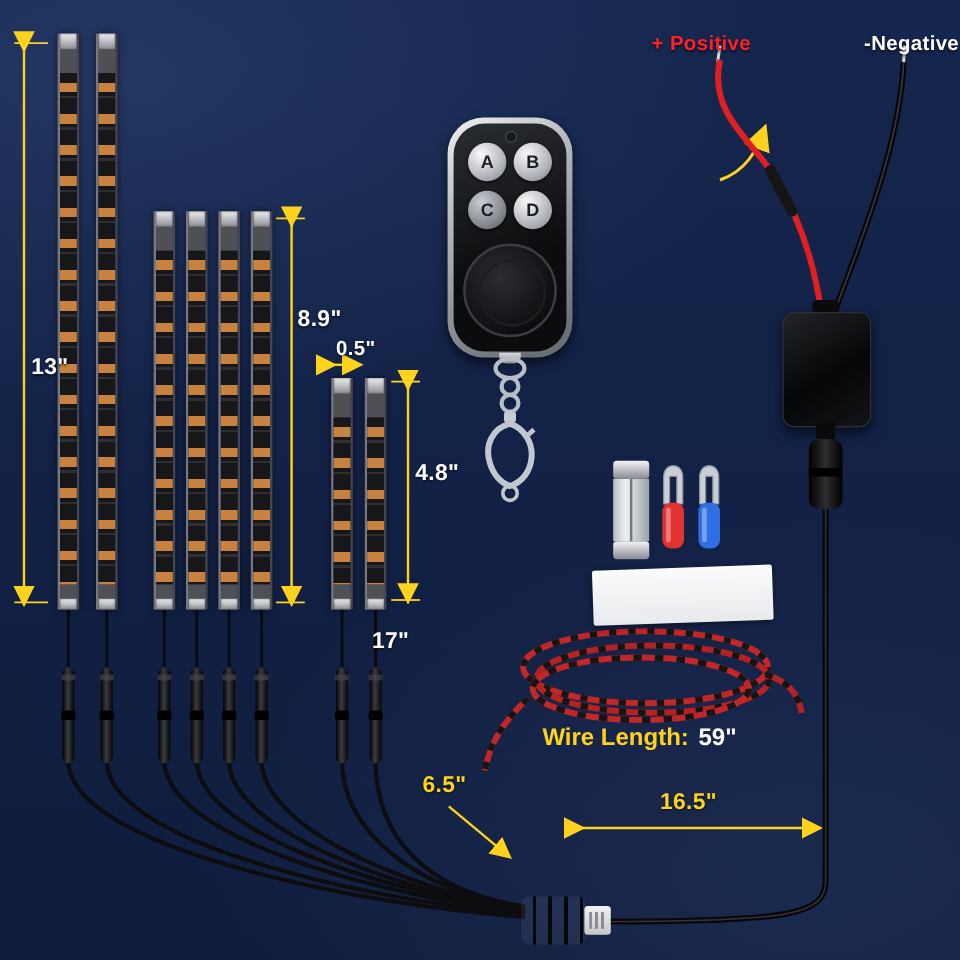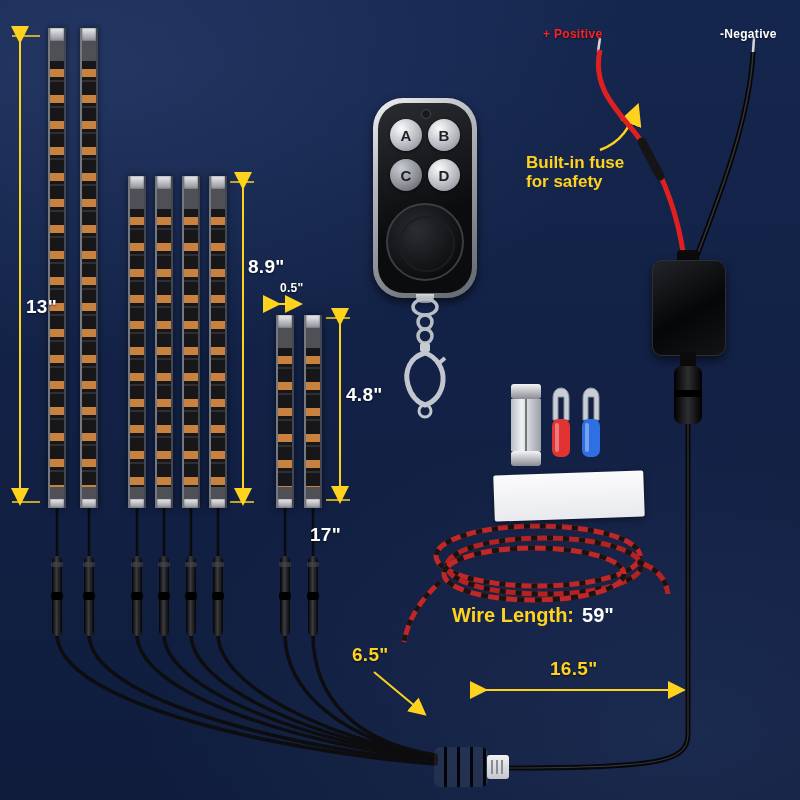--- a/index.html
+++ b/index.html
@@ -6,21 +6,21 @@
   .scene{
     position:relative;width:800px;height:800px;overflow:hidden;
     font-family:"Liberation Sans",sans-serif;
     background:
       radial-gradient(900px 500px at 12% 8%, rgba(95,125,185,0.20), transparent 60%),
       radial-gradient(900px 520px at 85% 92%, rgba(95,125,185,0.14), transparent 60%),
       linear-gradient(#15264e,#0f1c3c);
   }
   
   .dim{position:absolute;color:#fff;font-weight:bold;font-size:19px;letter-spacing:.3px;z-index:6;text-shadow:0 1px 2px rgba(0,0,0,.6);}
-  .dim.small{font-size:12px;}
+  .dim.small{font-size:17px;}
   .yellow{color:#ffd21e;}
   .red{color:#ff2222;}
   .note{position:absolute;color:#ffd21e;font-weight:bold;font-size:17px;line-height:19px;z-index:6;}
   .wirelen{position:absolute;left:452px;top:604px;z-index:6;font-weight:bold;font-size:20px;}
   .wirelen .v{color:#fff;margin-left:8px;}
   
   .strip{position:absolute;width:18px;box-sizing:border-box;display:flex;flex-direction:column;z-index:3;
     border-left:2px solid rgba(215,223,238,.5);border-right:2px solid rgba(128,138,156,.45);
     background:#101014;box-shadow:0 0 6px rgba(0,0,0,.55);}
   .strip.long{top:28px;height:480px;}
@@ -280,22 +280,18 @@
   <div class="dim" style="left:248px;top:256px">8.9"</div>
   <div class="dim small" style="left:280px;top:281px">0.5"</div>
   <div class="dim" style="left:346px;top:384px">4.8"</div>
   <div class="dim" style="left:310px;top:524px">17"</div>
   <div class="dim yellow" style="left:352px;top:644px">6.5"</div>
   <div class="dim yellow" style="left:550px;top:658px">16.5"</div>
 
   <div class="dim small red" style="left:543px;top:27px">+ Positive</div>
   <div class="dim small" style="left:720px;top:27px">-Negative</div>
 
-  <div class="note" style="left:526px;top:153px">
-    <div>Built-in fuse</div>
-    <div>for safety</div>
-  </div>
 
   <div class="wirelen">
     <span class="yellow">Wire Length:</span><span class="v">59"</span>
   </div>
 
 </div>
 
 </body></html>

